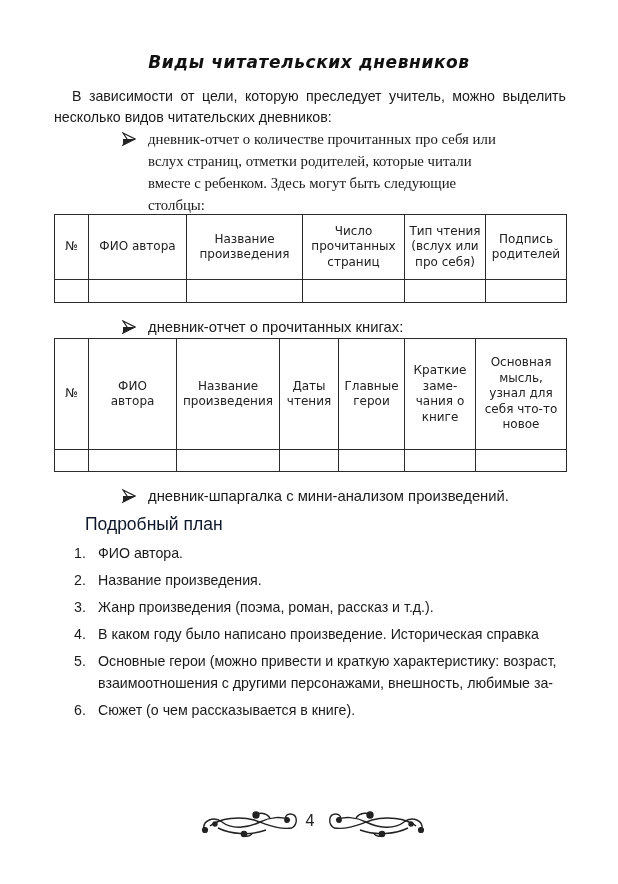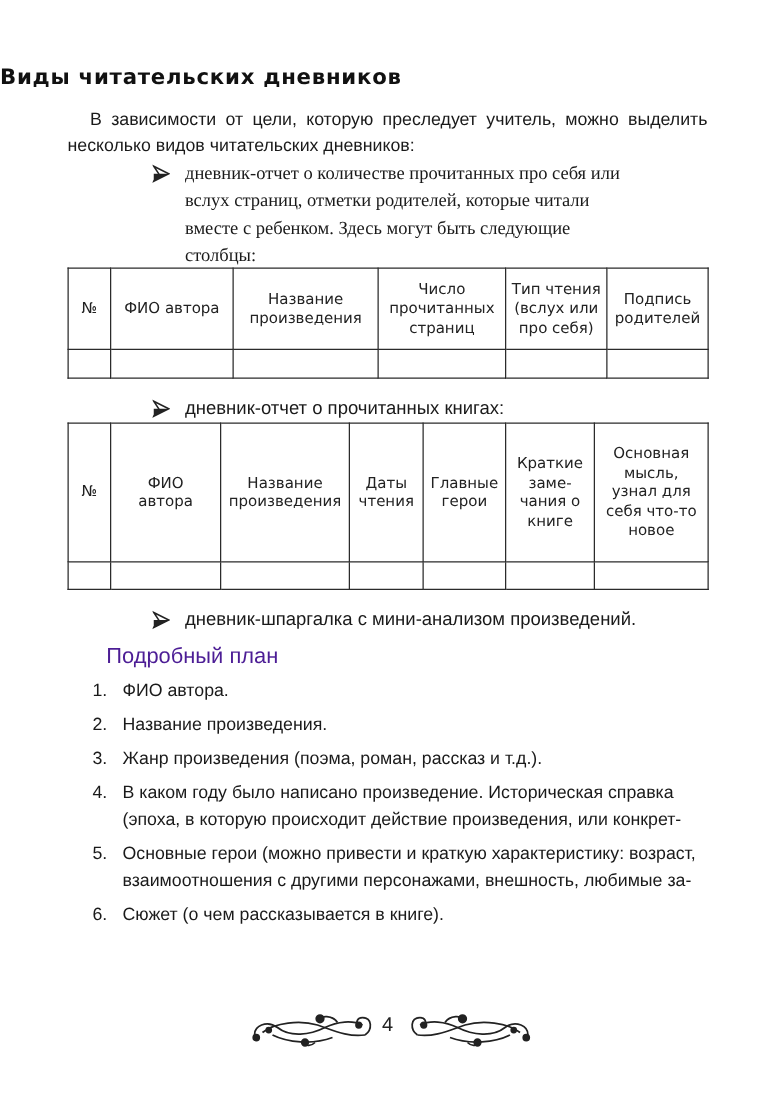--- a/index.html
+++ b/index.html
@@ -1,20 +1,20 @@
 <!DOCTYPE html>
 <html><head>
 <meta charset="utf-8">
 <style>
   html, body { margin: 0; padding: 0; background: #ffffff; }
   body { width: 618px; height: 884px; position: relative; overflow: hidden;
          font-family: "Liberation Sans", "DejaVu Sans", sans-serif; color: #1a1a1a; }
-  .title { position: absolute; left: 0; width: 618px; top: 52px; 
+  .title { position: absolute; left: 0; width: 618px; top: 52px; text-align: center;
            font-family: "DejaVu Sans", sans-serif; font-weight: bold; font-size: 17px;
-           letter-spacing: 0.6px; color: #111; }
+           letter-spacing: 0.6px; color: #111; font-style: italic; }
   .para { position: absolute; left: 54px; width: 512px; top: 86px;
           font-size: 14.2px; line-height: 21px; text-align: justify; }
   .para .indent { display: inline-block; width: 18px; }
   .bullet { position: absolute; font-size: 14.8px; line-height: 22px; }
   .bullet .arrow { position: absolute; left: 0; top: 0; width: 14px; height: 22px; }
   .bullet .btext { position: absolute; left: 26px; top: 0; }
   .b1 { left: 122px; top: 128px; width: 420px; }
   .b1 .btext { width: 394px; font-family: Liberation Serif, serif; }
   .b2 { left: 122px; top: 316px; width: 420px; }
   .b3 { left: 122px; top: 485px; width: 440px; }
@@ -24,21 +24,21 @@
                 table-layout: fixed; }
   table.diary td, table.diary th { border: 1.6px solid #2b2b2b; text-align: center;
                 vertical-align: middle; font-weight: normal; padding: 0 2px; line-height: 15.5px; }
   .t1 { top: 214px; width: 512px; }
   .t1 thead tr { height: 65px; }
   .t1 tbody tr { height: 23px; }
   .t2 { top: 338px; width: 512px; }
   .t2 thead tr { height: 111px; }
   .t2 tbody tr { height: 22px; }
 
-  .subhead { position: absolute; left: 85px; top: 514px; font-size: 17.5px; color: #4c1d95; }
+  .subhead { position: absolute; left: 85px; top: 514px; font-size: 17.5px; color: #0f172a; }
   .plan { position: absolute; left: 74px; top: 542px; width: 492px; font-size: 14.2px; }
   .plan-item { position: relative; padding-left: 24px; line-height: 22px; text-align: justify; margin-bottom: 5px; }
   .plan-item .num { position: absolute; left: 0; top: 0; }
   .footer { position: absolute; left: 0; width: 618px; top: 806px; height: 34px; }
   .orn { position: absolute; top: 0; width: 100px; height: 34px; }
   .orn-left { left: 200px; }
   .orn-right { left: 326px; transform: scaleX(-1); }
   .pagenum { position: absolute; left: 300px; top: 6px; width: 20px; text-align: center; font-size: 16px; color: #222; }
 </style>
 </head>
@@ -153,21 +153,20 @@
     <span class="num">2.</span>
     <div>Название произведения.</div>
   </div>
   <div class="plan-item">
     <span class="num">3.</span>
     <div>Жанр произведения (поэма, роман, рассказ и т.д.).</div>
   </div>
   <div class="plan-item">
     <span class="num">4.</span>
     <div>В каком году было написано произведение. Историческая справка</div>
-    <div>(эпоха, в которую происходит действие произведения, или конкрет-</div>
   </div>
   <div class="plan-item">
     <span class="num">5.</span>
     <div>Основные герои (можно привести и краткую характеристику: возраст,</div>
     <div>взаимоотношения с другими персонажами, внешность, любимые за-</div>
   </div>
   <div class="plan-item">
     <span class="num">6.</span>
     <div>Сюжет (о чем рассказывается в книге).</div>
   </div>

